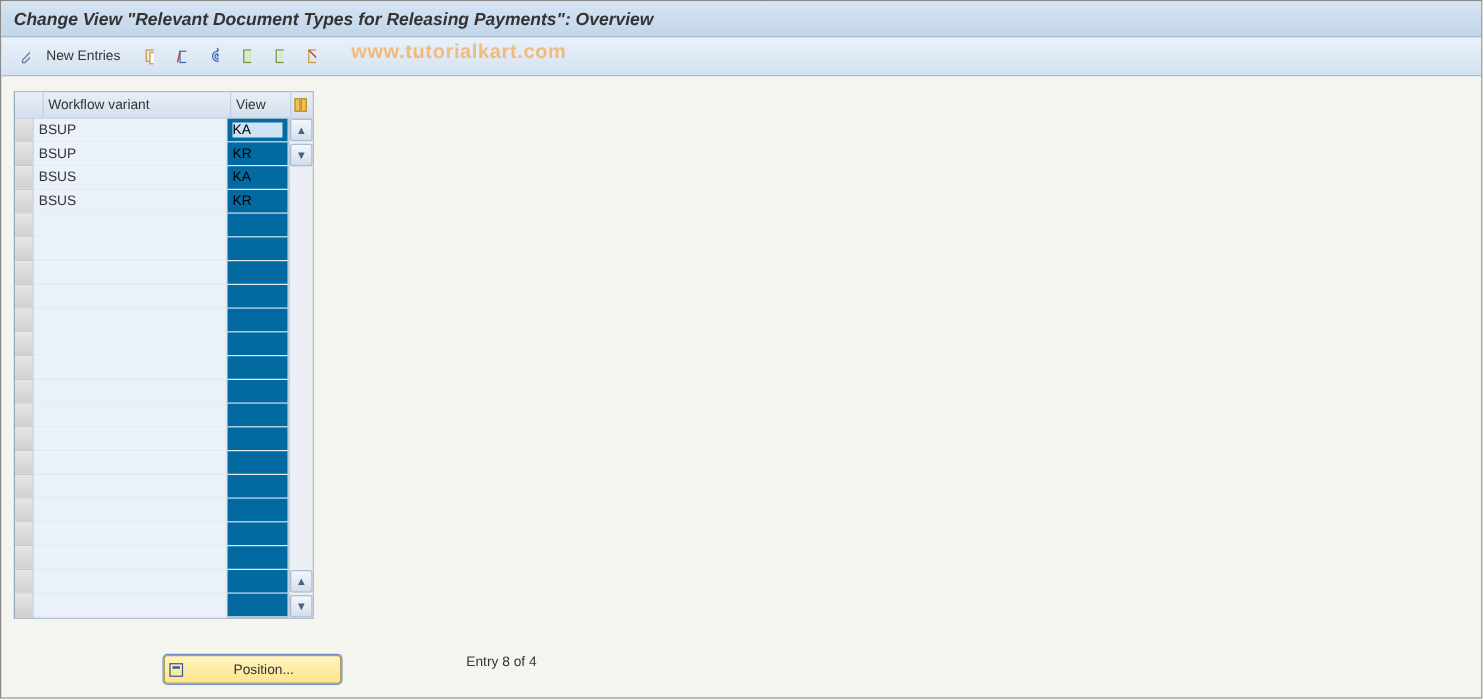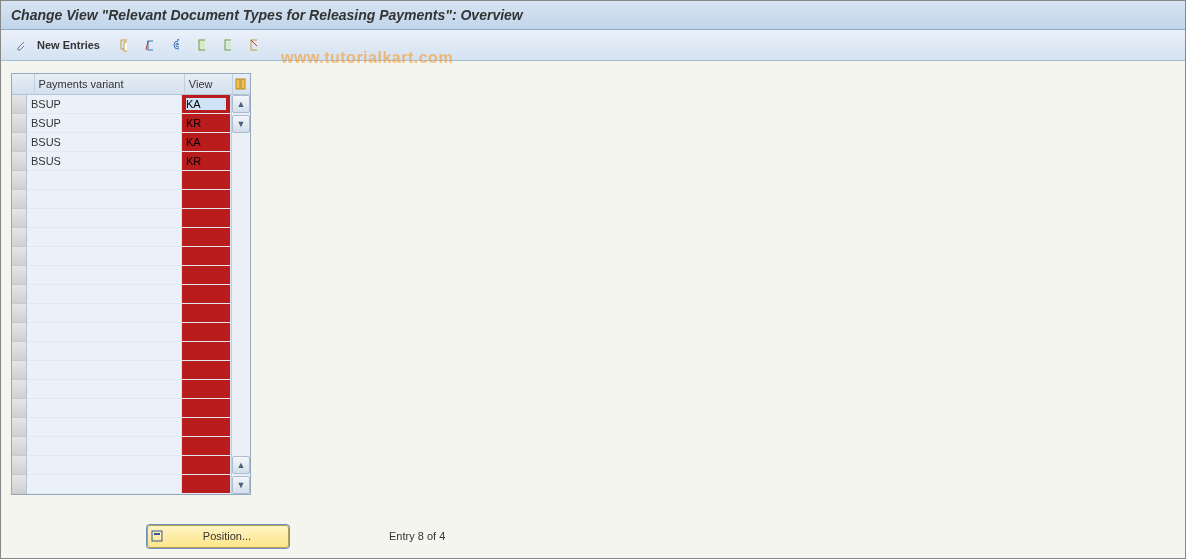--- a/index.html
+++ b/index.html
@@ -17,22 +17,22 @@
   .toolbar{
     background:linear-gradient(#eaf1f9,#d4e2f1);
     height:30px;border-bottom:1px solid #a8bdd6;
     display:flex;align-items:center;padding:0 8px;gap:4px;
   }
   .tb-btn{
     width:22px;height:22px;border:1px solid transparent;border-radius:3px;
     display:flex;align-items:center;justify-content:center;cursor:pointer;
     background:transparent;
   }
-  .new-entries-label{padding:0 8px 0 2px;color:#333;font-weight:bold;}
-  .watermark{position:absolute;left:280px;top:32px;font-size:16px;font-weight:bold;color:rgba(255,140,0,0.5);letter-spacing:0.5px;pointer-events:none;margin-top:16px;}
+  .new-entries-label{padding:0 8px 0 2px;color:#333;}
+  .watermark{position:absolute;left:280px;top:32px;font-size:16px;font-weight:bold;color:rgba(255,140,0,0.5);letter-spacing:0.5px;pointer-events:none;}
 
   
   .content{padding:12px 10px;}
 
   
   .grid{
     border:1px solid #96a8bc;background:#fff;width:238px;
     position:relative;
   }
   .grid-head{
@@ -49,36 +49,36 @@
   .gh-conf{width:18px;display:flex;align-items:center;justify-content:center;cursor:pointer;}
   .grid-body{position:relative;display:flex;justify-content:space-between;}
   .rows{}
   .row{display:flex;height:19px;}
   .row-sel{
     width:14px;background:linear-gradient(#e6e6e6,#d0d0d0);
     border-right:1px solid #b3c3d5;border-bottom:1px solid #c9c9c9;cursor:pointer;
   }
   .cell{
     border-right:1px solid #d8e0ea;border-bottom:1px solid #e3e9f1;
-    padding:0 4px;display:flex;align-items:center;font-size:11px;background:#b91c1c;
+    padding:0 4px;display:flex;align-items:center;font-size:11px;background:#0369a1;
   }
   .cell.c0{width:146px;background:#eaf1f8;}
   .cell.c1{width:40px;}
   .cell.c1 input{width:100%;border:0;outline:0;font-size:11px;background:transparent;padding:0;}
   .cell.empty{color:transparent;}
 
   
   .scroll-col{width:18px;background:#eceff3;border-left:1px solid #c2cfde;display:flex;flex-direction:column;justify-content:space-between;align-items:center;}
   .sc-btn{width:16px;height:16px;background:linear-gradient(#f4f7fb,#d3deeb);border:1px solid #a9bcd1;border-radius:2px;display:flex;align-items:center;justify-content:center;cursor:pointer;font-size:9px;color:#4a607b;}
   .sc-track{flex:1;width:100%;}
 
   
   .footer{
-    position:absolute;left:16px;right:0;bottom:10px;height:24px;
-    display:flex;align-items:center;
+    position:absolute;left:0;right:0;bottom:10px;height:24px;
+    display:flex;align-items:flex-start;
   }
   .pos-btn{
     margin-left:130px;width:140px;height:21px;
     border:1px solid #b49f57;border-radius:3px;
     background:linear-gradient(#fff4c4,#fde58a);
     display:flex;align-items:center;cursor:pointer;
     box-shadow:0 0 0 1px #6f8fc0;
   }
   .pos-btn .pos-icon{width:18px;display:flex;justify-content:center;color:#356;}
   .pos-btn .pos-text{flex:1;text-align:center;font-size:11px;color:#333;}
@@ -137,21 +137,21 @@
         </svg>
     </button>
   </div>
 
   <div class="watermark">www.tutorialkart.com</div>
 
   <div class="content">
     <div class="grid">
       <div class="grid-head">
         <div class="gh-cell gh-row-sel"></div>
-        <div class="gh-cell gh-col0">Payments variant</div>
+        <div class="gh-cell gh-col0">Workflow variant</div>
         <div class="gh-cell gh-col1">View</div>
         <div class="gh-conf">
           <svg width="12" height="12">
               <rect x="1" y="1" width="4" height="10" fill="#f3c04b" stroke="#b88a1f"></rect>
               <rect x="6" y="1" width="4" height="10" fill="#f3c04b" stroke="#b88a1f"></rect>
             </svg>
         </div>
       </div>
 
       <div class="grid-body">

